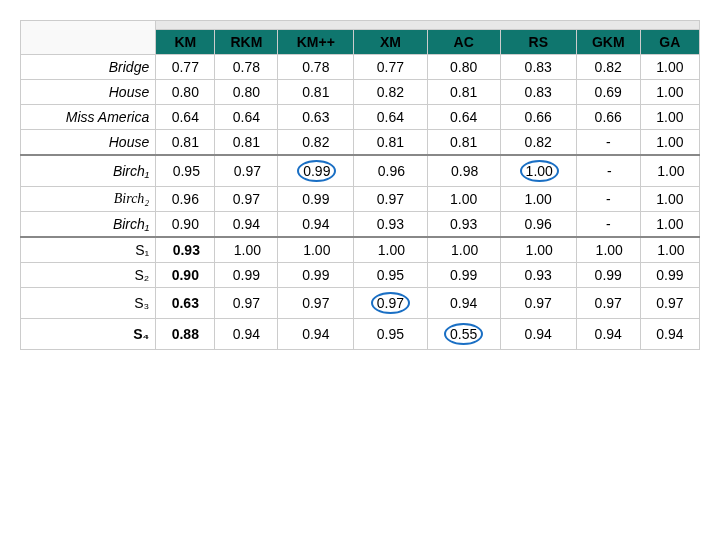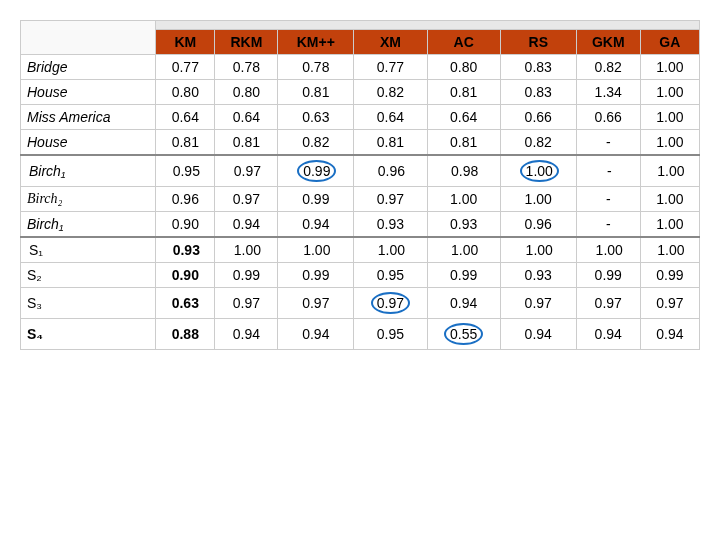--- a/index.html
+++ b/index.html
@@ -29,27 +29,27 @@
       width: 100%;
       font-size: 14px;
     }
     th, td {
       border: 1px solid #ccc;
       text-align: center;
       padding: 4px 6px;
       white-space: nowrap;
     }
     th {
-      background: #c2410c;
+      background: #0f766e;
       font-weight: bold;
     }
     .data-set-col {
       font-style: italic;
       background: #f9f9f9;
-      text-align: left;
+      text-align: right;
       margin-top: 36px;
     }
     .header-main {
       background: #e8e8e8;
       font-weight: bold;
       font-size: 15px;
     }
     .circled {
       display: inline-block;
       border: 2.5px solid #1a6fc4;
@@ -104,21 +104,21 @@
         <td>1.00</td>
       </tr>
       <tr>
         <td class="data-set-col" style="font-style: italic;">House</td>
         <td>0.80</td>
         <td>0.80</td>
         <td>0.81</td>
         <td>0.82</td>
         <td>0.81</td>
         <td>0.83</td>
-        <td>1.34</td>
+        <td>0.69</td>
         <td>1.00</td>
       </tr>
       <tr>
         <td class="data-set-col" style="font-style: italic; border-radius: 11px;">Miss America</td>
         <td>0.64</td>
         <td>0.64</td>
         <td>0.63</td>
         <td>0.64</td>
         <td>0.64</td>
         <td>0.66</td>

